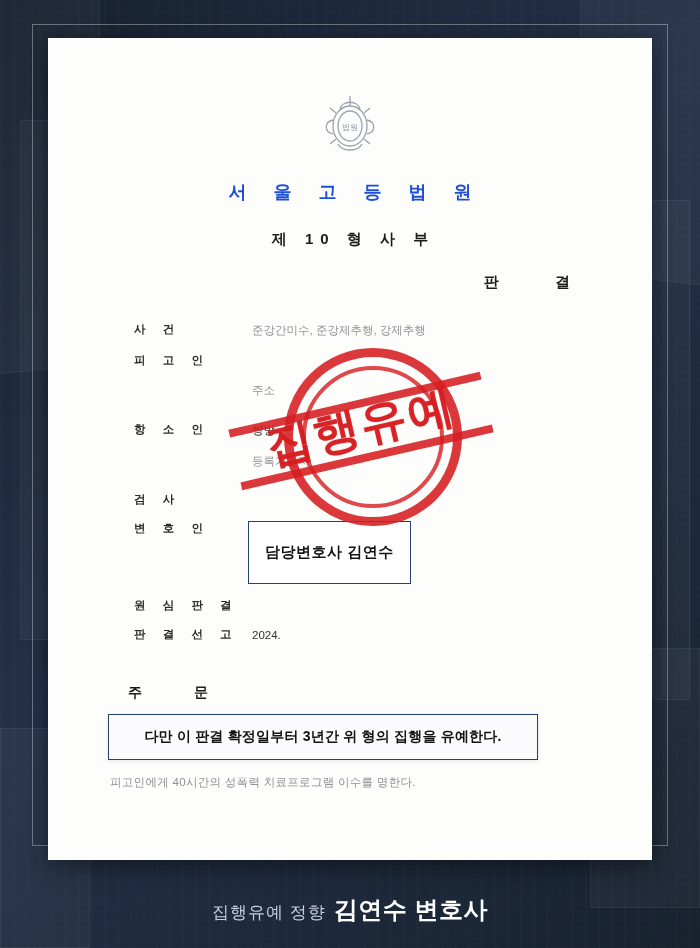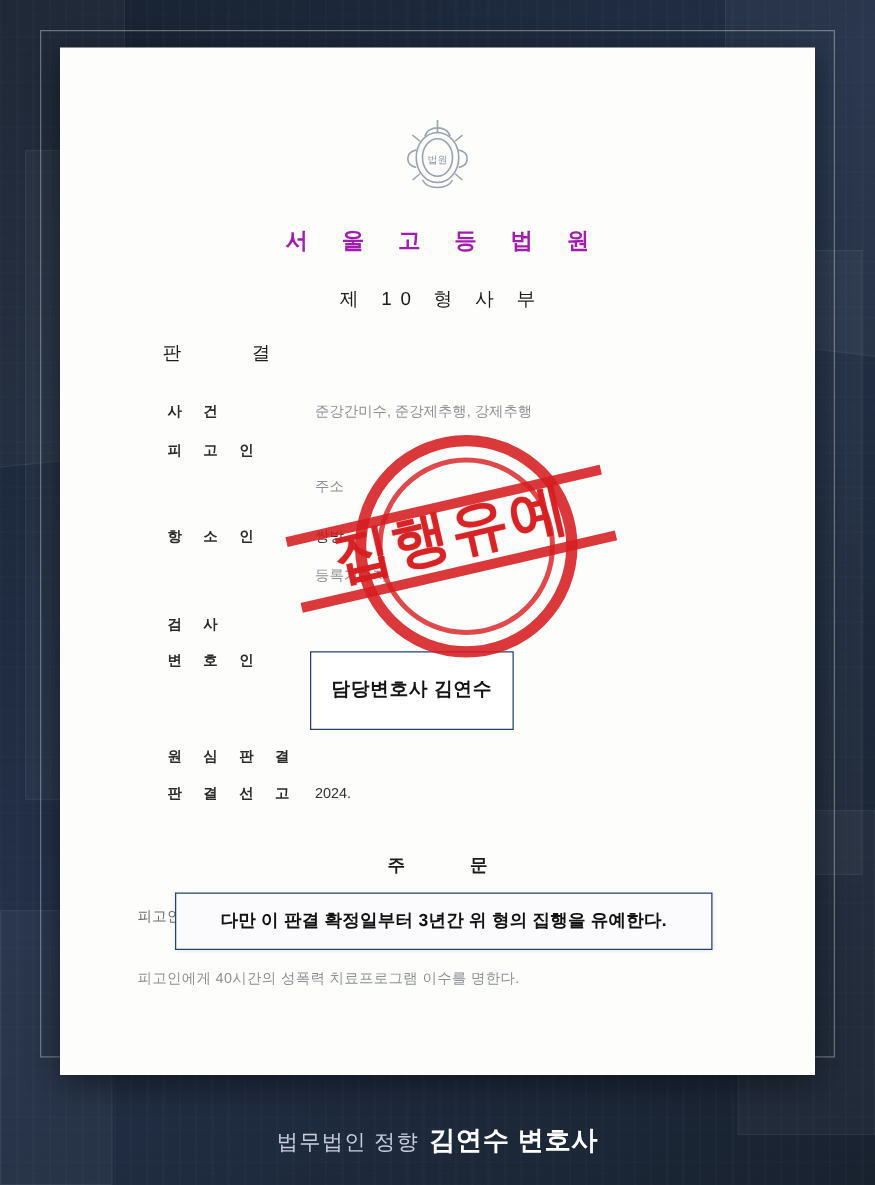--- a/index.html
+++ b/index.html
@@ -68,38 +68,38 @@
     margin: 0 auto 26px auto;
     position: relative;
   }
   .emblem svg { display: block; }
 
   .court-name {
     text-align: center;
     font-size: 18px;
     letter-spacing: 11px;
     font-weight: 700;
-    color: #a21caf;
+    color: #1d4ed8;
     margin-bottom: 26px;
     text-indent: 11px;
   }
   .division {
     text-align: center;
     font-size: 15px;
     letter-spacing: 7px;
-    font-weight: 400;
+    font-weight: 700;
     color: #1c1c1c;
     margin-bottom: 24px;
     text-indent: 7px;
   }
   .doc-kind {
-    text-align: left;
+    text-align: right;
     font-size: 15px;
     letter-spacing: 26px;
-    font-weight: 400;
+    font-weight: 700;
     color: #1c1c1c;
     margin-bottom: 30px;
     text-indent: 26px;
   }
 
   .fields { margin-left: 10px; }
   .field-row {
     display: flex;
     align-items: flex-start;
     margin-bottom: 14px;
@@ -133,21 +133,20 @@
     font-size: 15px;
     font-weight: 700;
     color: #141414;
     letter-spacing: 0.5px;
     margin-left: -4px;
     position: relative;
     z-index: 6;
   }
 
   .order-title {
-    text-align: center;
     font-size: 14px;
     letter-spacing: 24px;
     font-weight: 700;
     color: #1c1c1c;
     margin: 40px 0 24px 0;
     text-indent: 24px;
   }
 
   .order-line {
     font-size: 11.5px;
@@ -167,21 +166,20 @@
     border: 1.5px solid #27416d;
     background: #fbfbfd;
     padding: 13px 10px;
     text-align: center;
     font-size: 14px;
     font-weight: 700;
     color: #121212;
     letter-spacing: 0.2px;
     z-index: 5;
     box-shadow: 0 1px 4px rgba(0,0,0,0.10);
-    margin-left: 32px;
   }
 
   
   .stamp {
     position: absolute;
     left: 178px;
     top: 300px;
     width: 270px;
     height: 200px;
     z-index: 7;
@@ -229,21 +227,21 @@
     width: 100%;
     text-align: center;
     color: #e8ebf2;
   }
   .footer .firm {
     font-size: 17px;
     color: #c7cede;
     letter-spacing: 1px;
   }
   .footer .lawyer {
-    font-size: 21px;
+    font-size: 24px;
     font-weight: 700;
     color: #ffffff;
     letter-spacing: 0.5px;
     margin-left: 8px;
   }
 </style>
 </head>
 <body>
 
 <div class="page">
@@ -343,15 +341,15 @@
         <div class="ring"></div>
         <div class="ring-inner"></div>
         <div class="bar"></div>
         <div class="stamp-text">집행유예</div>
       </div>
 
     </div>
   </div>
 
   <div class="footer">
-    <span class="firm">법무법인 정향</span><span class="lawyer">김연수 변호사</span>
+    <span class="firm">집행유예 정향</span><span class="lawyer">김연수 변호사</span>
   </div>
 </div>
 
 </body></html>

